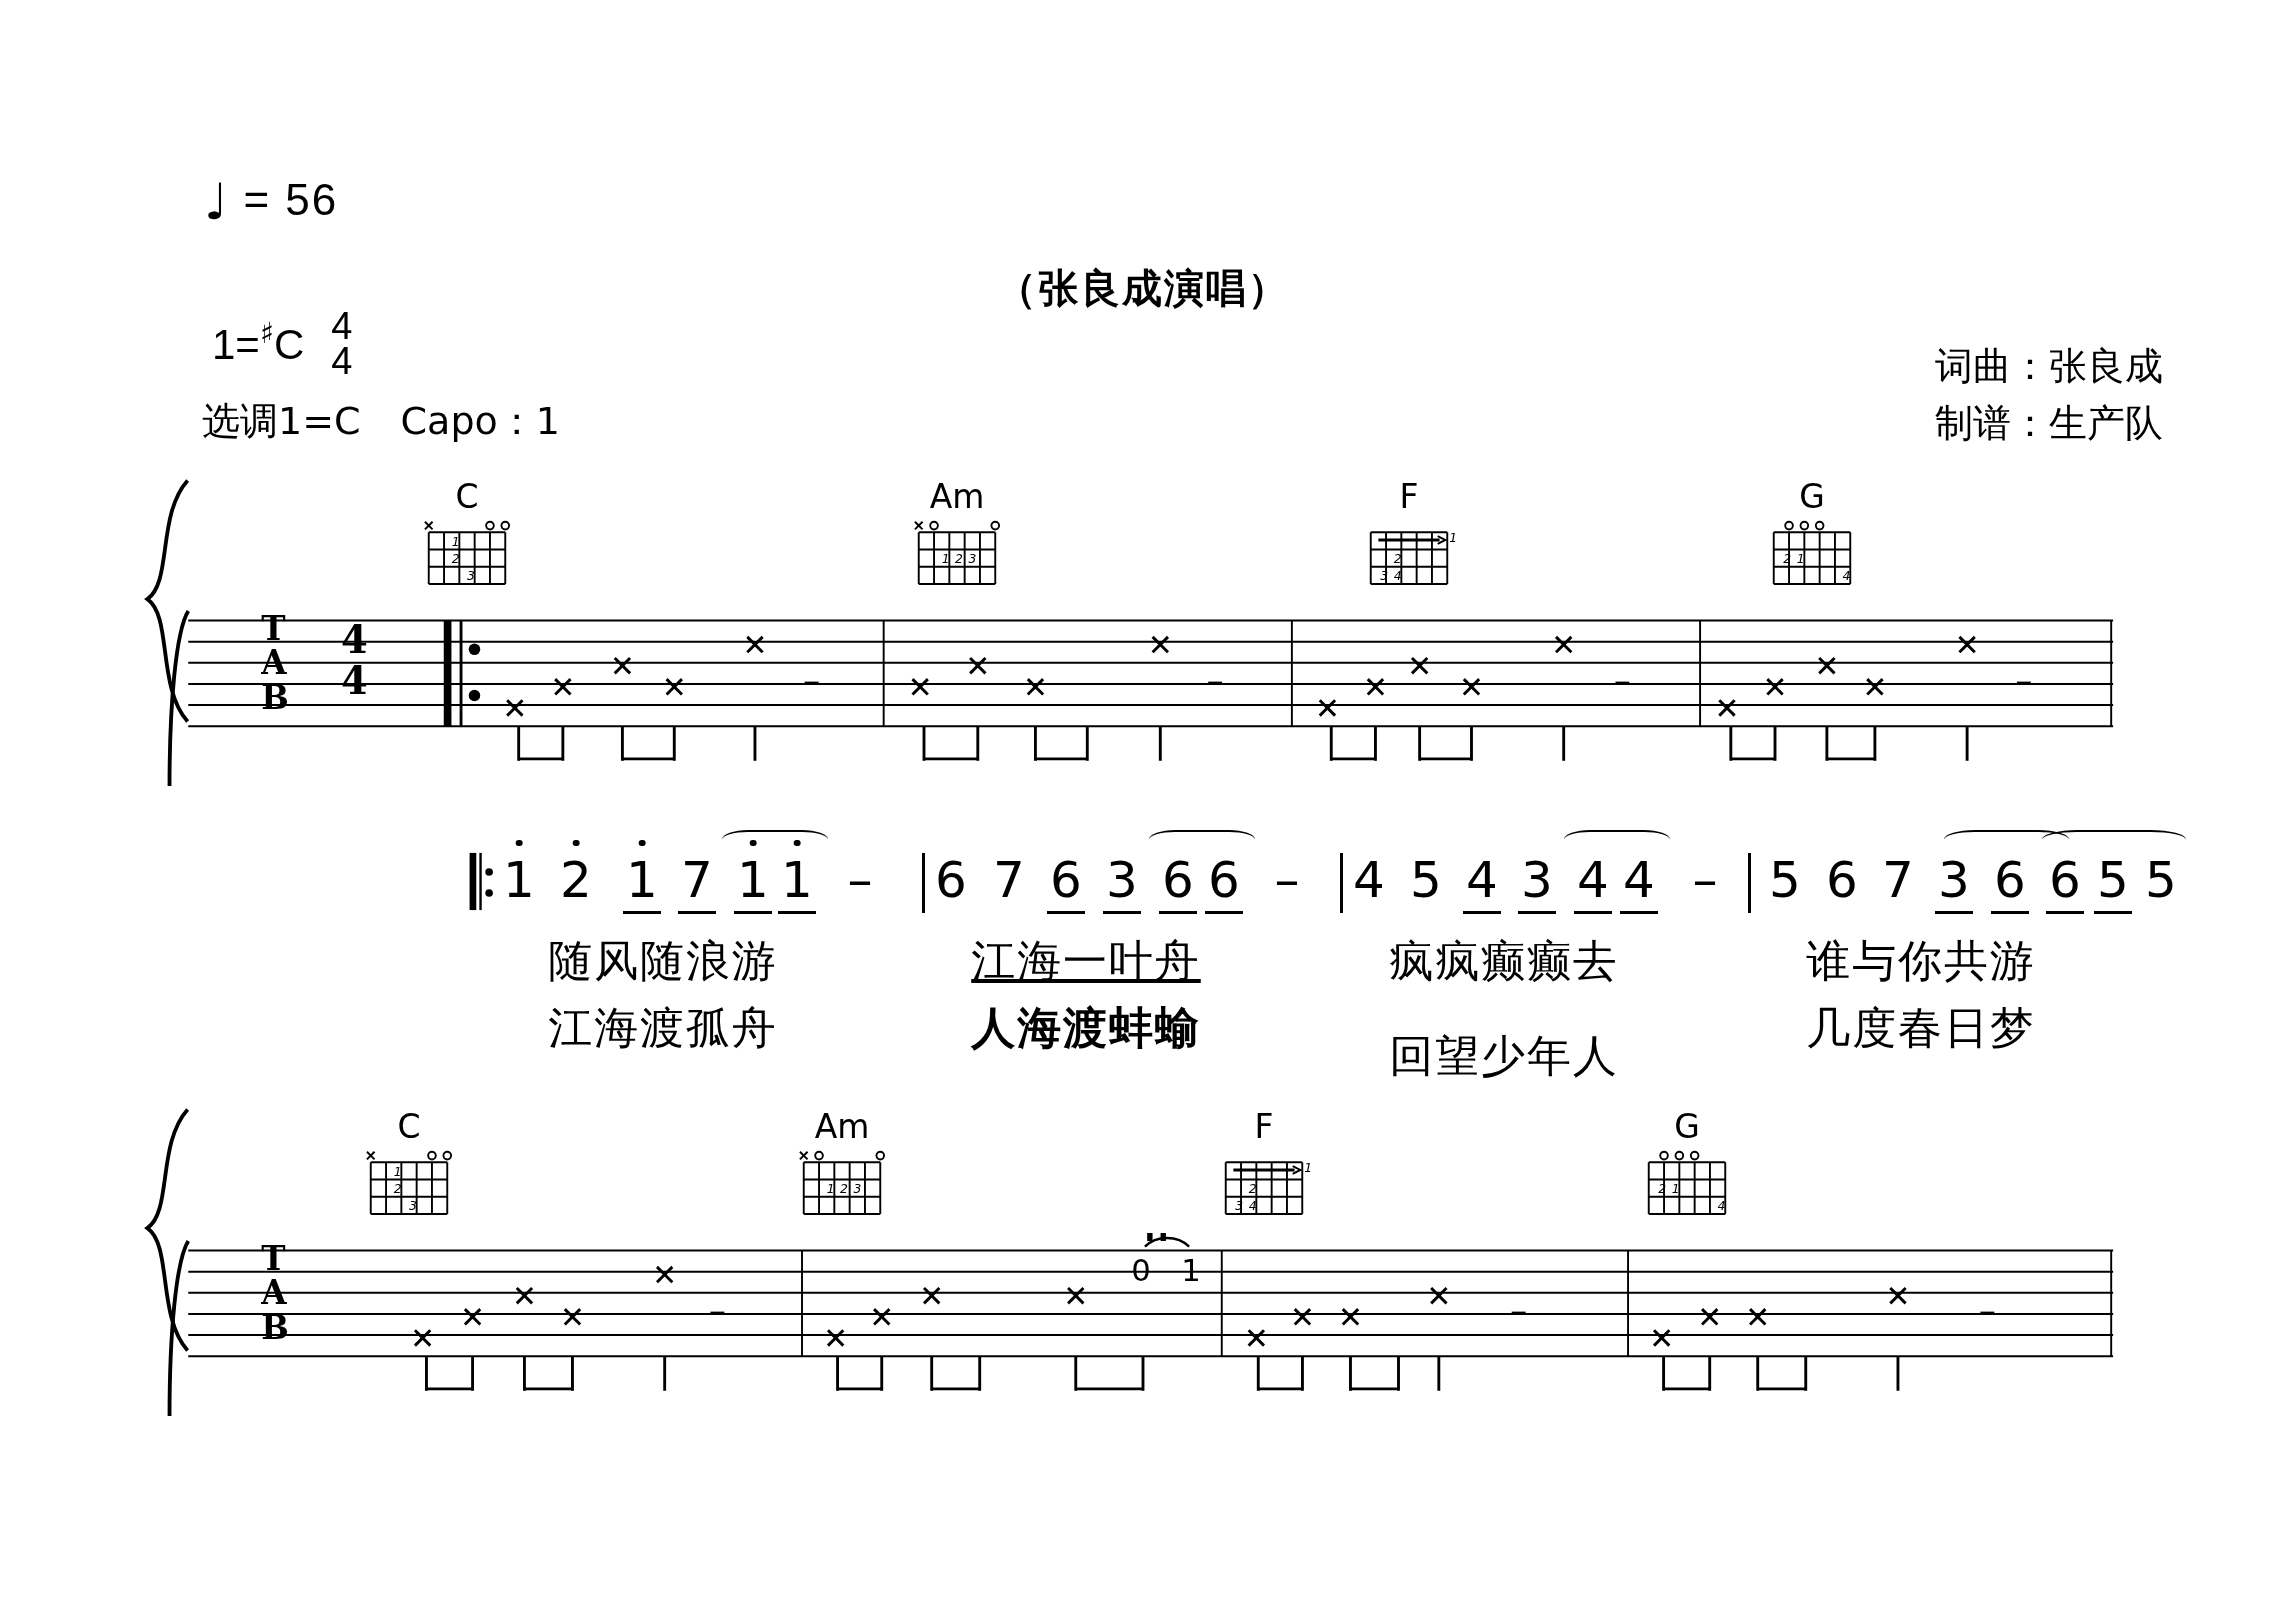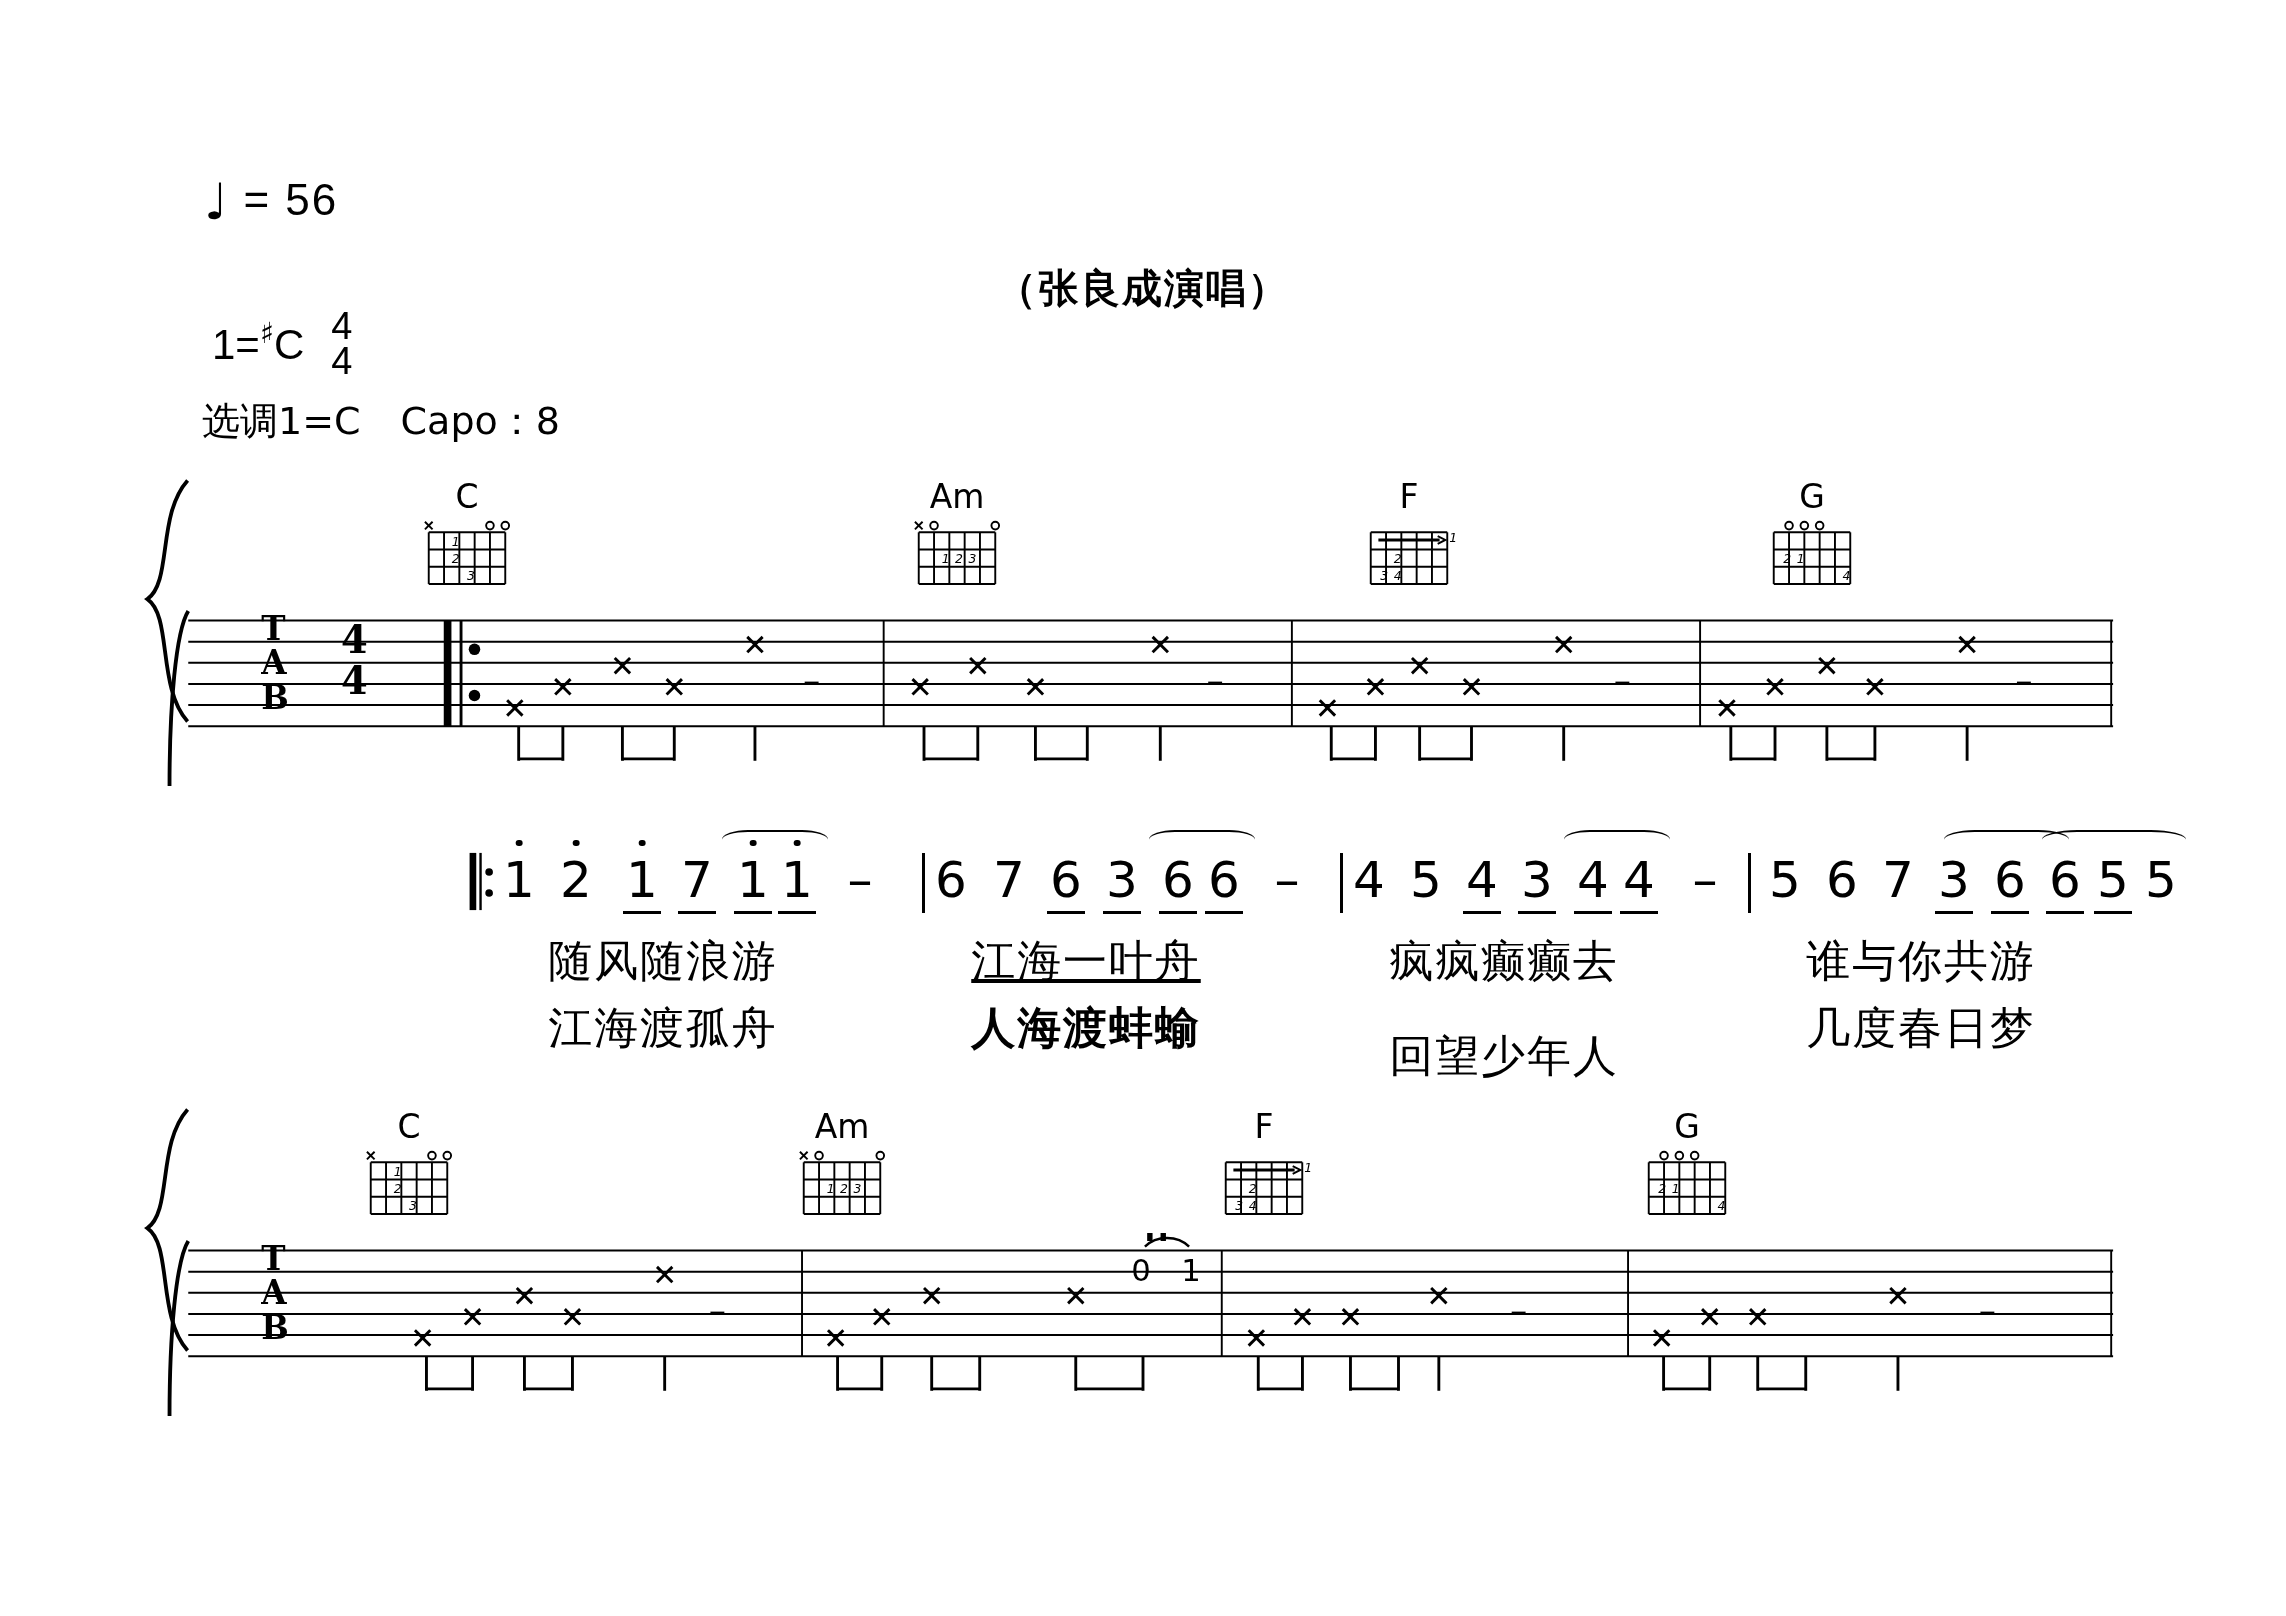--- a/index.html
+++ b/index.html
@@ -218,23 +218,27 @@
 
   <div class="keyline">
     <span>1=</span><span class="sharp">♯</span><span>C</span>
     <span class="ts">
       <span>4</span><br>
       <span>4</span>
     </span>
   </div>
 
   <div class="capoline">
-    <span>选调1=C</span><span class="gap"></span><span>Capo：8</span>
+    <span>选调1=C</span><span class="gap"></span><span>Capo：1</span>
   </div>
 
+  <div class="credits">
+    <div>词曲：张良成</div>
+    <div>制谱：生产队</div>
+  </div>
 
   <div class="system" id="system-1">
 
     <div class="chord-row">
 
       <div class="chord" style="left:413px;">
         <div class="cname">C</div>
         <div class="grid-wrap">
           <svg width="108" height="88" viewBox="0 0 112 92">
             <g stroke="#000" stroke-width="2" fill="none">

